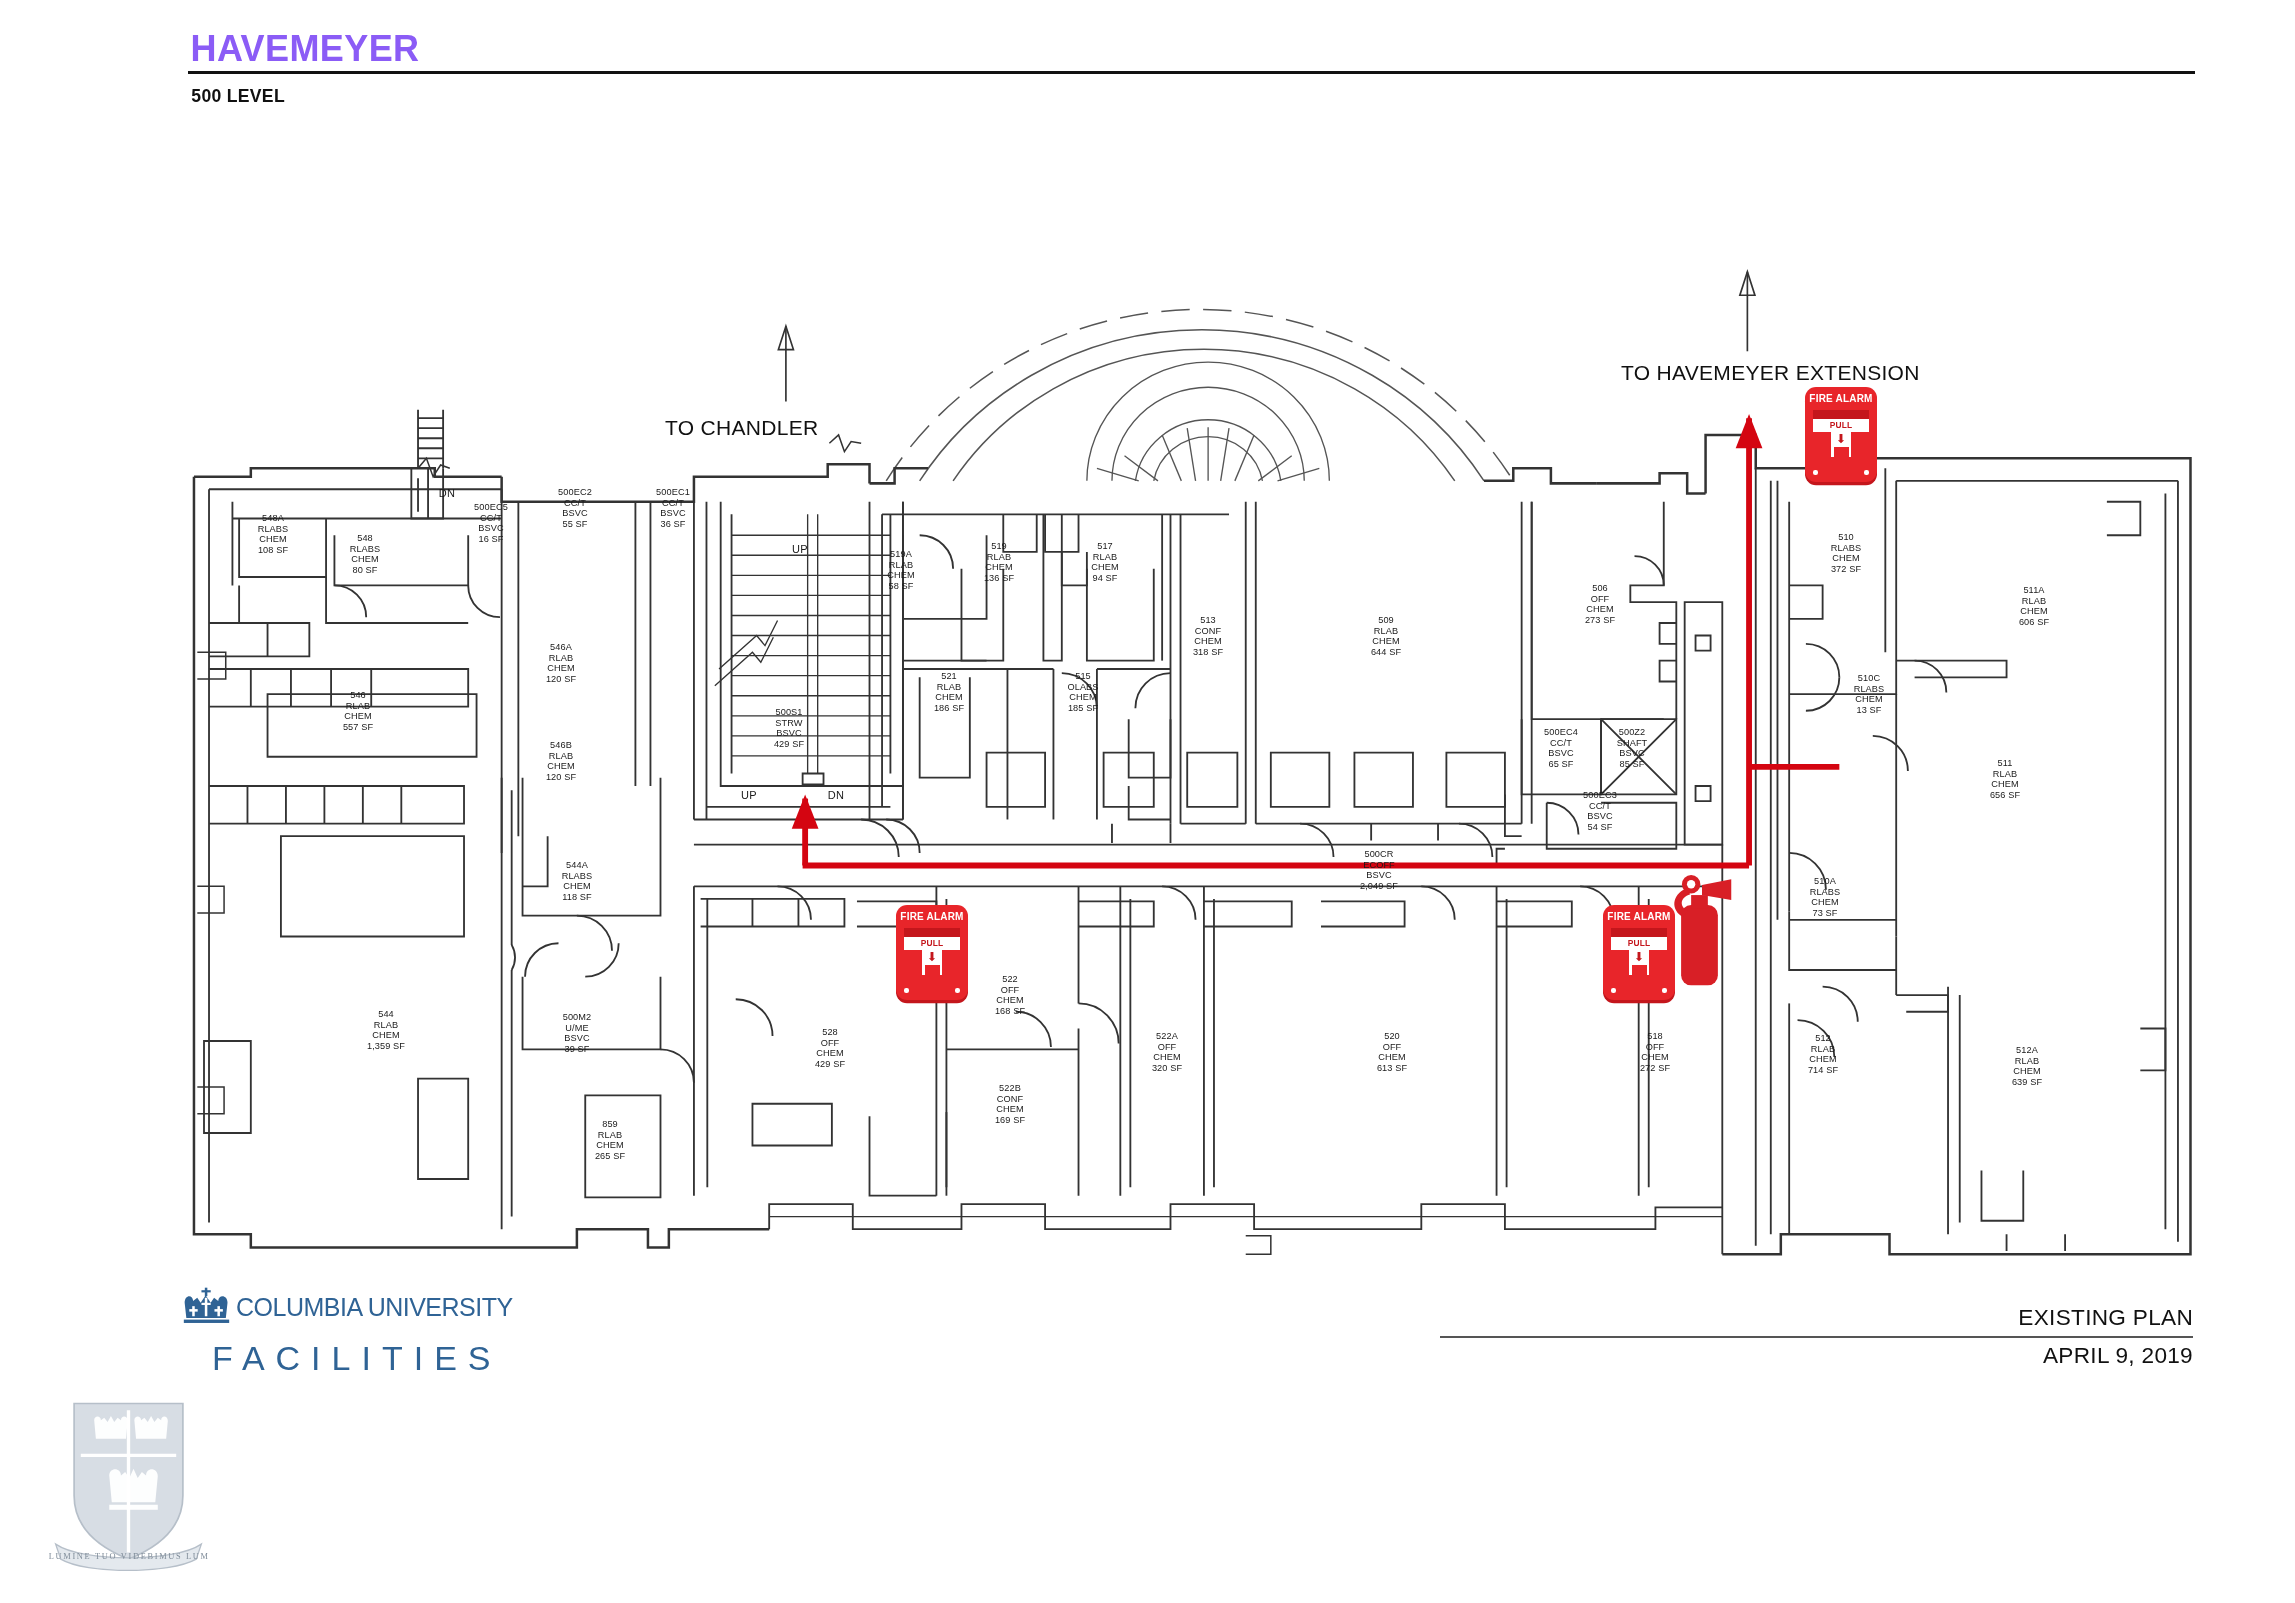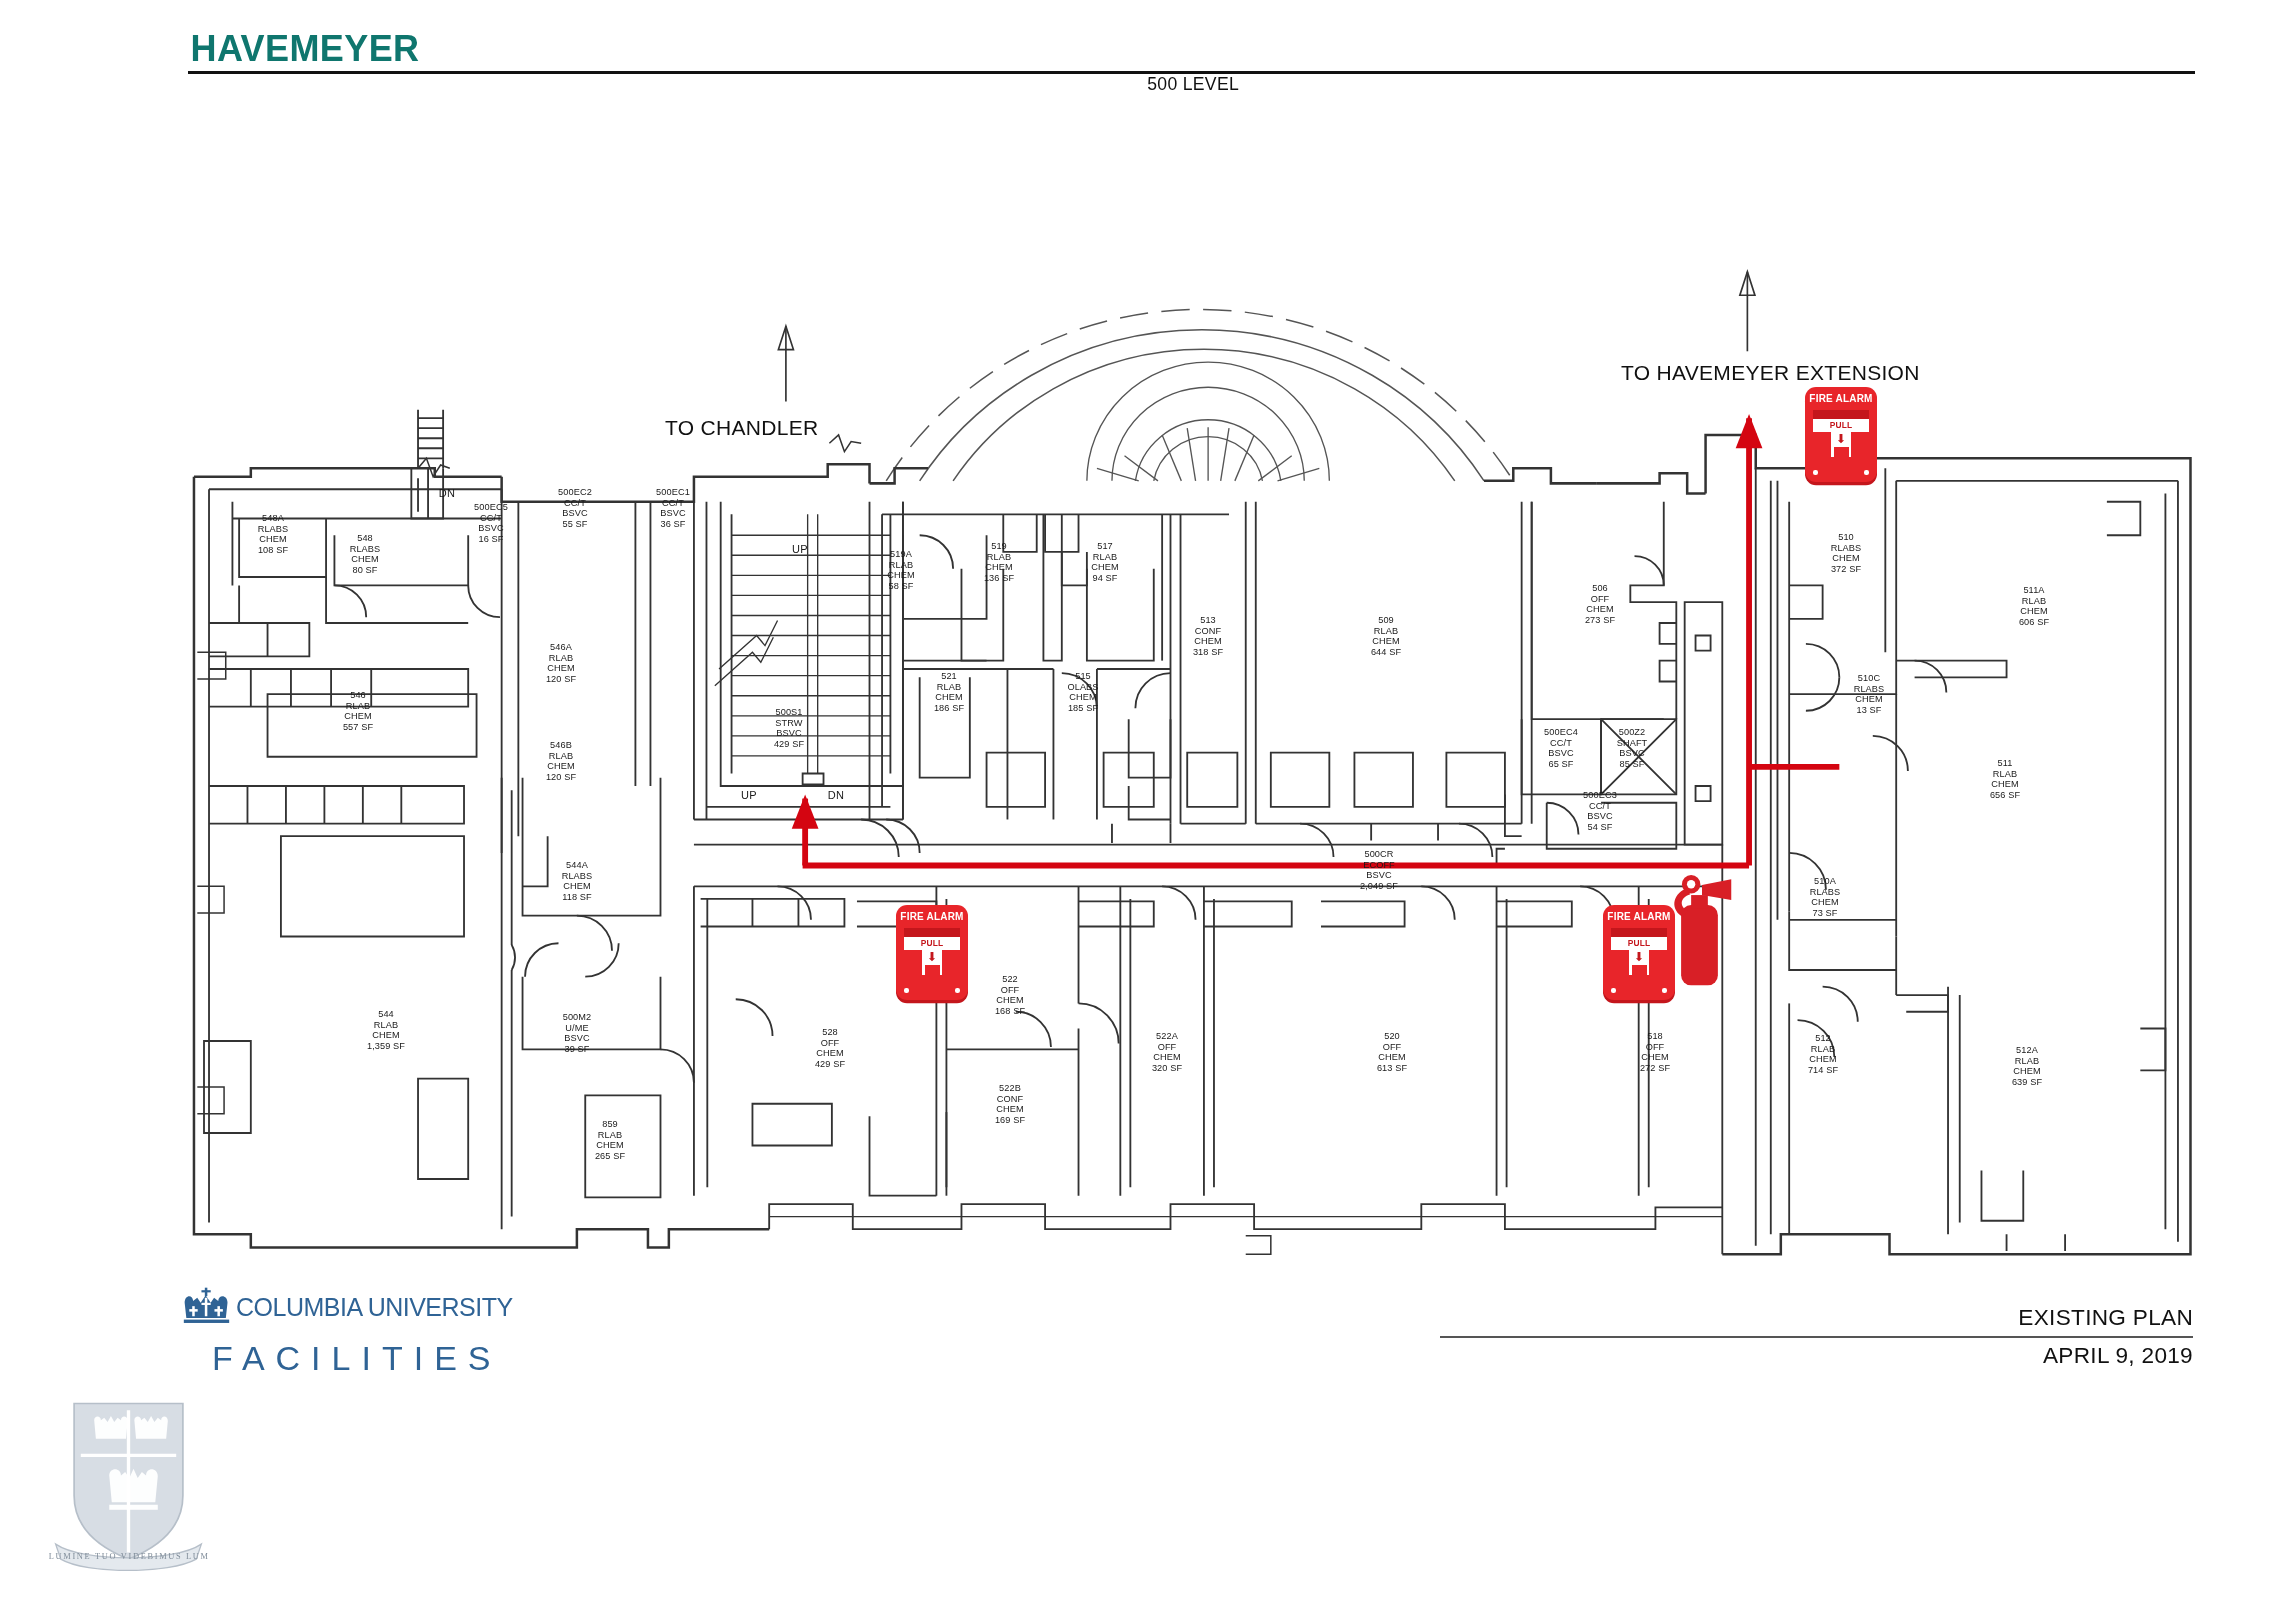--- a/index.html
+++ b/index.html
@@ -19,38 +19,37 @@
   
   #header {
     position: absolute;
     left: 188px; top: 30px;
     width: 2007px;
   }
   #building-title {
     font-size: 36px;
     font-weight: 700;
     letter-spacing: 0.4px;
-    color: #0f766e;
+    color: #8b5cf6;
     line-height: 1.05;
     padding-left: 2.5px;
   }
   #header-rule {
     width: 100%;
     height: 2.5px;
     background: #111;
     margin-top: 3.3px;
   }
   #level-subtitle {
     font-size: 17.6px;
-    font-weight: 400;
+    font-weight: 700;
     letter-spacing: 0.3px;
     color: #111;
     padding-left: 3.3px;
-    margin-top: 0;
-    text-align: center;
+    margin-top: 12px;
   }
 
   
   #cu-logo {
     position: absolute;
     left: 182px; top: 1286px;
     width: 351px;
     color: #31689e;
   }
   #cu-logo .crown-row {

